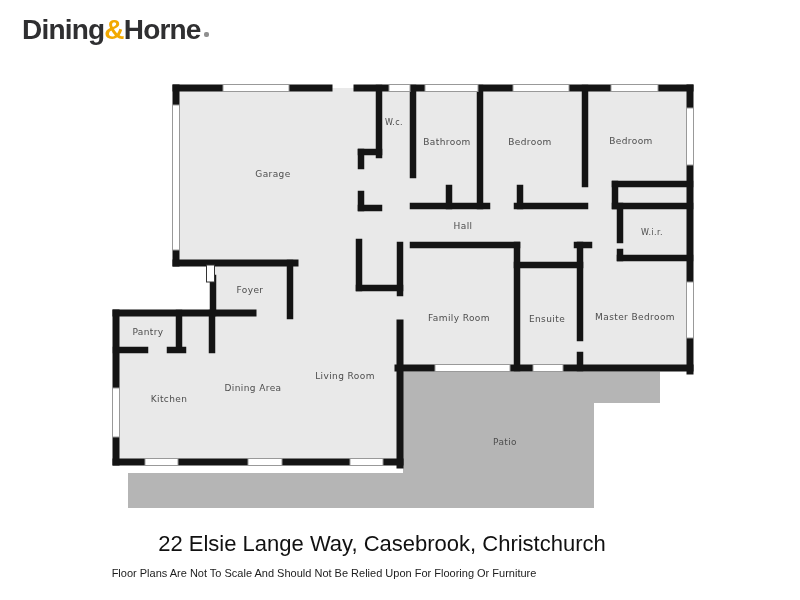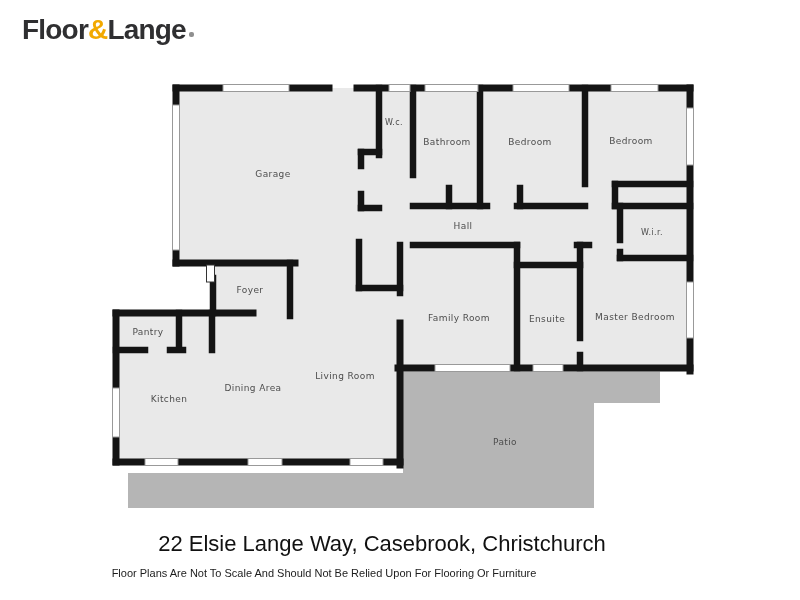--- a/index.html
+++ b/index.html
@@ -15,21 +15,21 @@
   .footer-address{position:absolute;left:0;top:531px;width:764px;text-align:center;
         font-size:22px;color:#111;}
   .footer-disclaimer{position:absolute;left:0;top:567px;width:648px;text-align:center;
         font-size:11px;color:#1c1c1c;}
 </style>
 </head>
 <body>
 
 <div id="stage">
 
-  <div class="logo"><span>Floor</span><span class="amp">&amp;</span><span>Lange</span><span class="reg"></span></div>
+  <div class="logo"><span>Dining</span><span class="amp">&amp;</span><span>Horne</span><span class="reg"></span></div>
 
   <svg id="plan" width="800" height="600" viewBox="0 0 800 600">
 
     <g fill="#e9e9e9">
       <rect x="176" y="88" width="203" height="175"></rect>
       <rect x="357" y="88" width="333" height="157"></rect>
       <rect x="357" y="245" width="56" height="47"></rect>
       <rect x="398" y="245" width="292" height="126"></rect>
       <rect x="213" y="263" width="200" height="53"></rect>
       <rect x="293" y="292" width="107" height="24"></rect>

